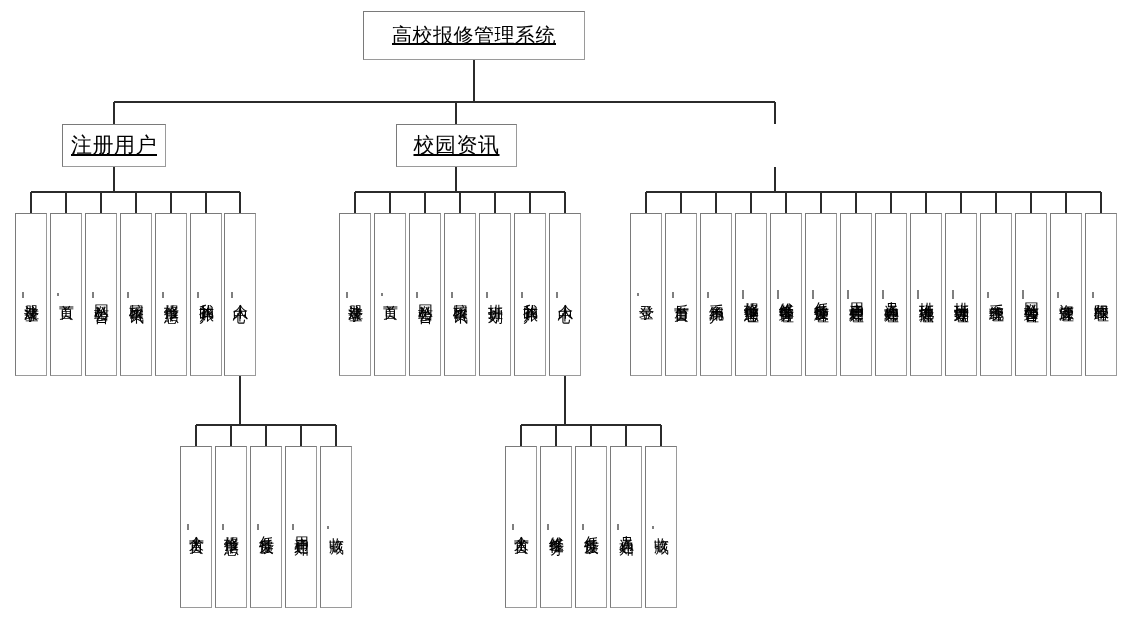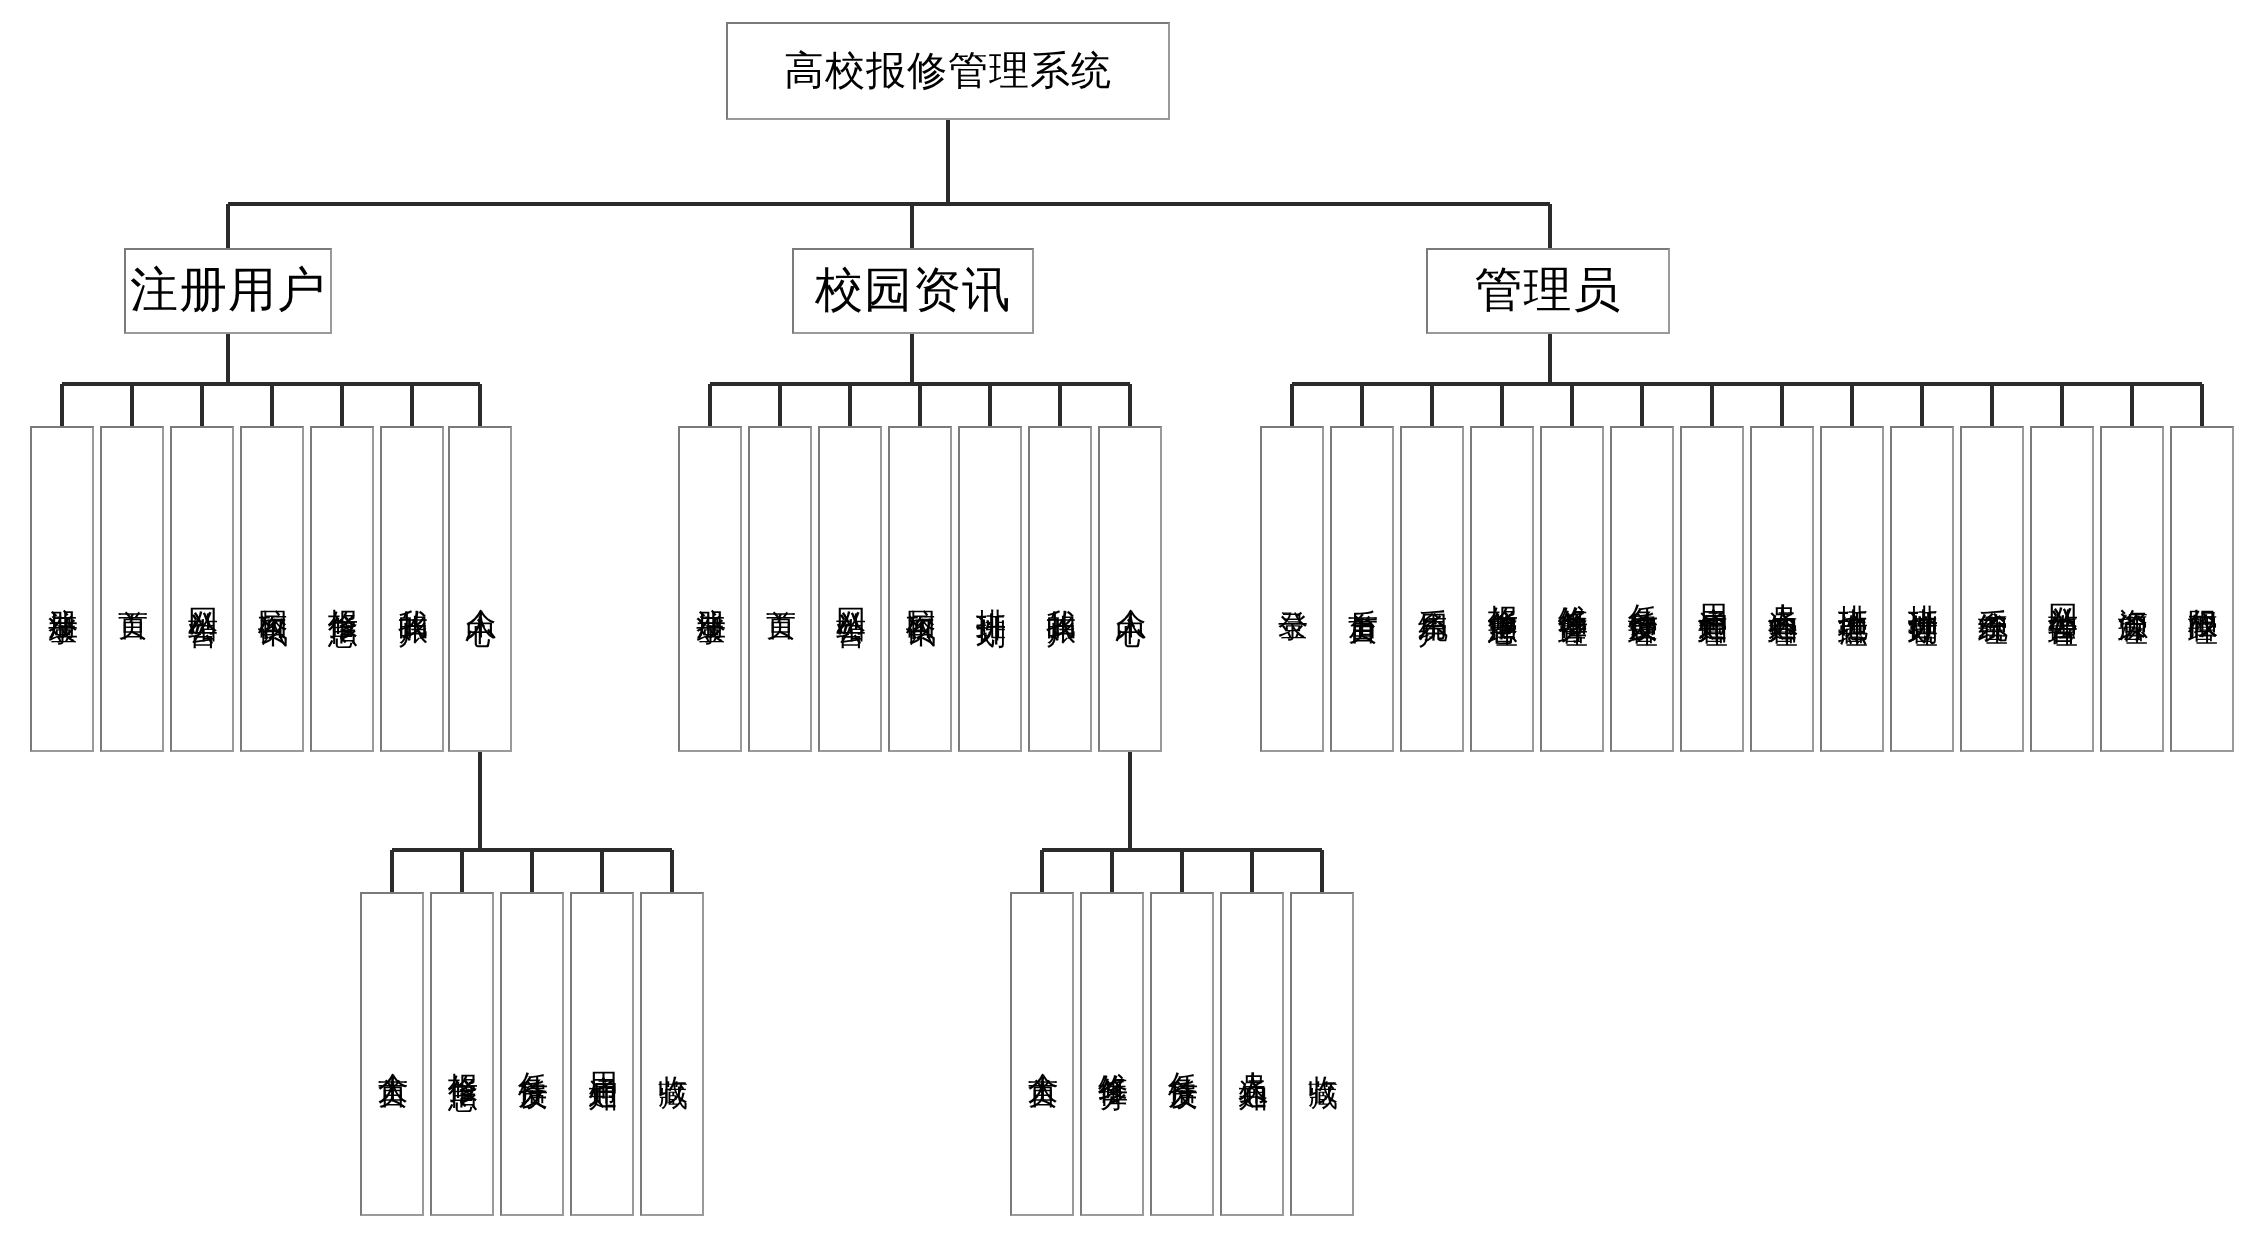--- a/index.html
+++ b/index.html
@@ -29,33 +29,34 @@
     border: 1px solid #7a7a7a;
     border-right-color: #9a9a9a;
     border-bottom-color: #9a9a9a;
     background: #ffffff;
     display: flex;
     align-items: center;
     justify-content: center;
     color: #000000;
     line-height: 1.06;
     z-index: 2;
+    text-decoration: underline;
   }
   .node .lbl {
     display: block;
     text-align: center;
   }
   
   .n-root {
     font-size: 20px;
     letter-spacing: 0.5px;
   }
   
   .n-l2 {
-    font-size: 24px;
+    font-size: 21px;
     letter-spacing: 0.5px;
   }
   
   .n-leaf {
     font-size: 15px;
   }
   .n-leaf .lbl {
     writing-mode: vertical-rl;
     text-orientation: upright;
     letter-spacing: 1.5px;
@@ -146,23 +147,20 @@
   <div class="node n-root" style="left:363px; top:11px; width:222px; height:49px;">
     <span class="lbl">高校报修管理系统</span>
   </div>
 
   <div class="node n-l2" style="left:62px; top:124px; width:104px; height:43px;">
     <span class="lbl">注册用户</span>
   </div>
   <div class="node n-l2" style="left:396px; top:124px; width:121px; height:43px;">
     <span class="lbl">校园资讯</span>
   </div>
-  <div class="node n-l2" style="left:713px; top:124px; width:122px; height:43px;">
-    <span class="lbl">管理员</span>
-  </div>
 
   <div class="node n-leaf" style="left:15px; top:213px; width:32px; height:163px;">
     <span class="lbl">注册登录</span>
   </div>
   <div class="node n-leaf" style="left:50px; top:213px; width:32px; height:163px;">
     <span class="lbl">首页</span>
   </div>
   <div class="node n-leaf" style="left:85px; top:213px; width:32px; height:163px;">
     <span class="lbl">网站公告</span>
   </div>

